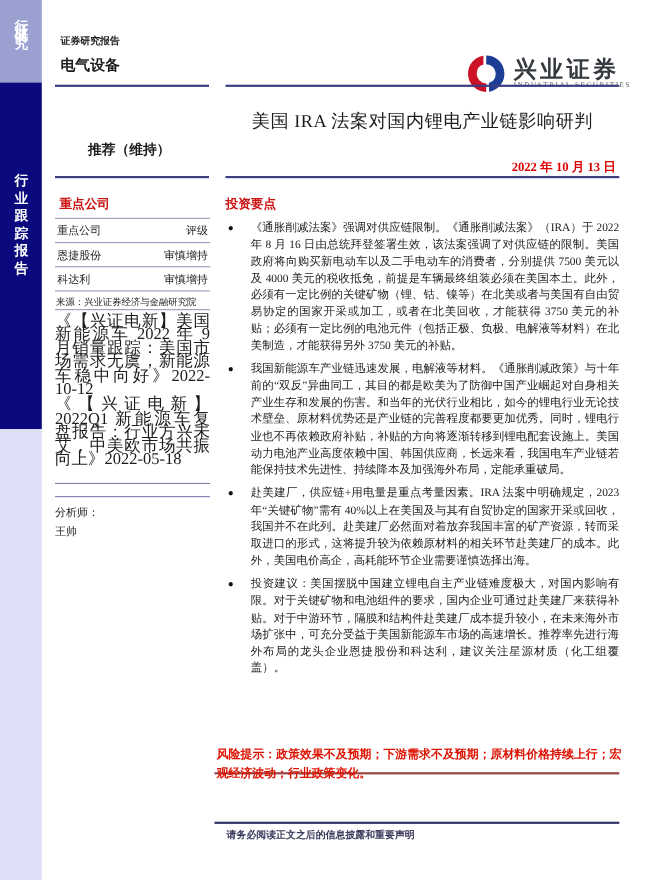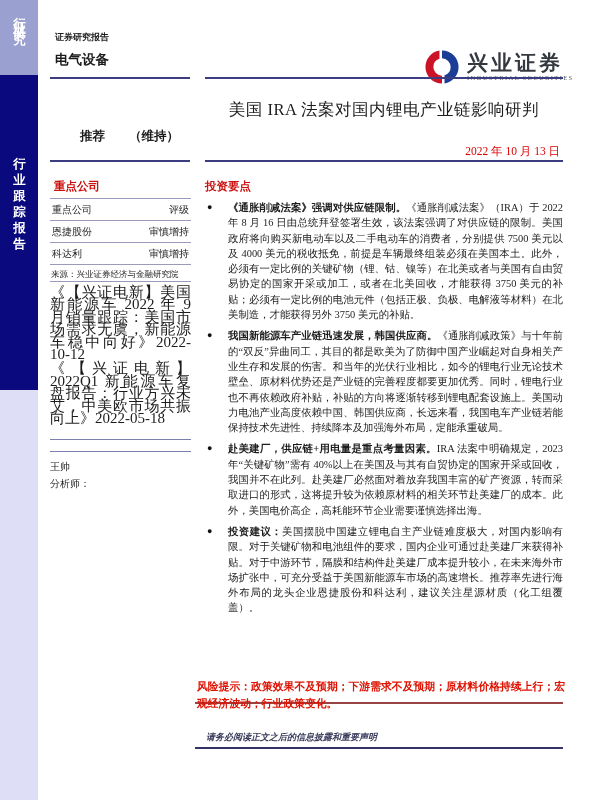--- a/index.html
+++ b/index.html
@@ -34,23 +34,23 @@
 
   .logo { position: absolute; left: 424px; top: 33px; display: flex; align-items: center; margin-top: 16px; }
   .logo-icon { width: 36px; height: 36px; margin-right: 7px; }
   .logo-text-cn { font-size: 21px; font-weight: bold; color: #34383f; letter-spacing: 3px; line-height: 22px; }
   .logo-text-en { font-size: 6.5px; color: #555a60; letter-spacing: 1.4px; line-height: 8px; }
 
   .title {
     position: absolute; left: 205px; top: 99px; width: 358px;
     text-align: center; font-size: 16.5px; font-weight: normal; letter-spacing: 0.5px;
   }
-  .rating { position: absolute; left: 80px; top: 128px; font-size: 12.5px; font-weight: bold; display: flex; gap: 24px; }
+  .rating { position: absolute; left: 80px; top: 128px; font-size: 12.5px; font-weight: bold; display: flex; }
   .date { position: absolute; left: 205px; top: 144px; width: 355px; text-align: right;
-          color: #dd0000; font-weight: normal; font-size: 11.5px; }
+          color: #dd0000; font-weight: bold; font-size: 11.5px; }
 
   
   .leftcol { position: absolute; left: 50px; top: 176px; width: 141px; }
   .red-head { color: #cc1111; font-weight: bold; font-size: 11.5px; }
   .kc-head { margin-left: 4px; }
   .hline { height: 1px; background: #8a8ab0; }
   .kc-table { margin-top: 4px; font-size: 10px; }
   .kc-row { display: flex; justify-content: space-between; padding: 4px 2px 3px 2px; border-bottom: 1px solid #9a9abc; }
   .kc-row.hdr { border-top: 1px solid #9a9abc; color: #222; }
   .kc-source { font-size: 8.5px; margin-top: 4px; padding-left: 1px; }
@@ -66,29 +66,29 @@
   
   .maincol { position: absolute; left: 205px; top: 176px; width: 358px; }
   .bullets { list-style: none; margin-top: 6px; }
   .bullets li {
     position: relative; padding-left: 23px; margin-bottom: 6px;
     font-size: 10.4px; line-height: 15.3px; text-align: justify;
   }
   .bullets li::before {
     content: "●"; position: absolute; left: 2px; top: 0; font-size: 9px; color: #111;
   }
-  .bullets .lead { font-weight: bold; margin-top: 46px; }
+  .bullets .lead { font-weight: normal; margin-top: 46px; }
 
   .risk-rule { position: absolute; left: 195px; top: 702px; width: 368px; height: 1.5px; background: #994444; }
   .risk {
     position: absolute; left: 197px; top: 678px; width: 368px;
     color: #dd1100; font-weight: bold; font-size: 10.8px; line-height: 17px; text-align: justify;
   }
   .footer-rule { position: absolute; left: 195px; top: 747px; width: 368px; height: 2px; background: #333366; }
-  .footer-text { position: absolute; left: 206px; top: 731px; font-size: 9px; font-weight: bold; color: #3a3a5c; font-style: italic; }
+  .footer-text { position: absolute; left: 206px; top: 753px; font-size: 9px; font-weight: bold; color: #3a3a5c; }
 </style>
 </head>
 <body>
 
 <div class="page">
 
   <div class="sb sb-top">
     <span class="sb-label">行业研究</span>
   </div>
   <div class="sb sb-mid">
@@ -146,30 +146,30 @@
       <div class="rr-item">《【兴证电新】美国新能源车 2022 年 9 月销量跟踪：美国市场需求无虞，新能源车稳中向好》2022-10-12</div>
       <div class="rr-item">《【兴证电新】2022Q1 新能源车复盘报告：行业方兴未艾，中美欧市场共振向上》2022-05-18</div>
     </div>
 
     <div class="double-rules">
       <div class="hline"></div>
       <div class="hline"></div>
     </div>
 
     <div class="analyst">
+      <div>分析师：</div>
       <div>王帅</div>
-      <div>分析师：</div>
     </div>
   </div>
 
   <div class="maincol">
     <span class="red-head">投资要点</span>
     <ul class="bullets">
       <li><span class="lead">《通胀削减法案》强调对供应链限制。</span><span>《通胀削减法案》（IRA）于 2022 年 8 月 16 日由总统拜登签署生效，该法案强调了对供应链的限制。美国政府将向购买新电动车以及二手电动车的消费者，分别提供 7500 美元以及 4000 美元的税收抵免，前提是车辆最终组装必须在美国本土。此外，必须有一定比例的关键矿物（锂、钴、镍等）在北美或者与美国有自由贸易协定的国家开采或加工，或者在北美回收，才能获得 3750 美元的补贴；必须有一定比例的电池元件（包括正极、负极、电解液等材料）在北美制造，才能获得另外 3750 美元的补贴。</span></li>
-      <li><span class="lead">我国新能源车产业链迅速发展，韩国供应商。</span><span>《通胀削减政策》与十年前的“双反”异曲同工，其目的都是欧美为了防御中国产业崛起对自身相关产业生存和发展的伤害。和当年的光伏行业相比，如今的锂电行业无论技术壁垒、原材料优势还是产业链的完善程度都要更加优秀。同时，锂电行业也不再依赖政府补贴，补贴的方向将逐渐转移到锂电配套设施上。美国动力电池产业高度依赖中国、韩国供应商，长远来看，我国电车产业链若能保持技术先进性、持续降本及加强海外布局，定能承重破局。</span></li>
+      <li><span class="lead">我国新能源车产业链迅速发展，电解液等材料。</span><span>《通胀削减政策》与十年前的“双反”异曲同工，其目的都是欧美为了防御中国产业崛起对自身相关产业生存和发展的伤害。和当年的光伏行业相比，如今的锂电行业无论技术壁垒、原材料优势还是产业链的完善程度都要更加优秀。同时，锂电行业也不再依赖政府补贴，补贴的方向将逐渐转移到锂电配套设施上。美国动力电池产业高度依赖中国、韩国供应商，长远来看，我国电车产业链若能保持技术先进性、持续降本及加强海外布局，定能承重破局。</span></li>
       <li><span class="lead">赴美建厂，供应链+用电量是重点考量因素。</span><span>IRA 法案中明确规定，2023 年“关键矿物”需有 40%以上在美国及与其有自贸协定的国家开采或回收，我国并不在此列。赴美建厂必然面对着放弃我国丰富的矿产资源，转而采取进口的形式，这将提升较为依赖原材料的相关环节赴美建厂的成本。此外，美国电价高企，高耗能环节企业需要谨慎选择出海。</span></li>
       <li><span class="lead">投资建议：</span><span>美国摆脱中国建立锂电自主产业链难度极大，对国内影响有限。对于关键矿物和电池组件的要求，国内企业可通过赴美建厂来获得补贴。对于中游环节，隔膜和结构件赴美建厂成本提升较小，在未来海外市场扩张中，可充分受益于美国新能源车市场的高速增长。推荐率先进行海外布局的龙头企业恩捷股份和科达利，建议关注星源材质（化工组覆盖）。</span></li>
     </ul>
   </div>
 
   <div class="risk-rule"></div>
   <div class="risk">风险提示：政策效果不及预期；下游需求不及预期；原材料价格持续上行；宏观经济波动；行业政策变化。</div>
 
   <div class="footer-rule"></div>
   <div class="footer-text">请务必阅读正文之后的信息披露和重要声明</div>

